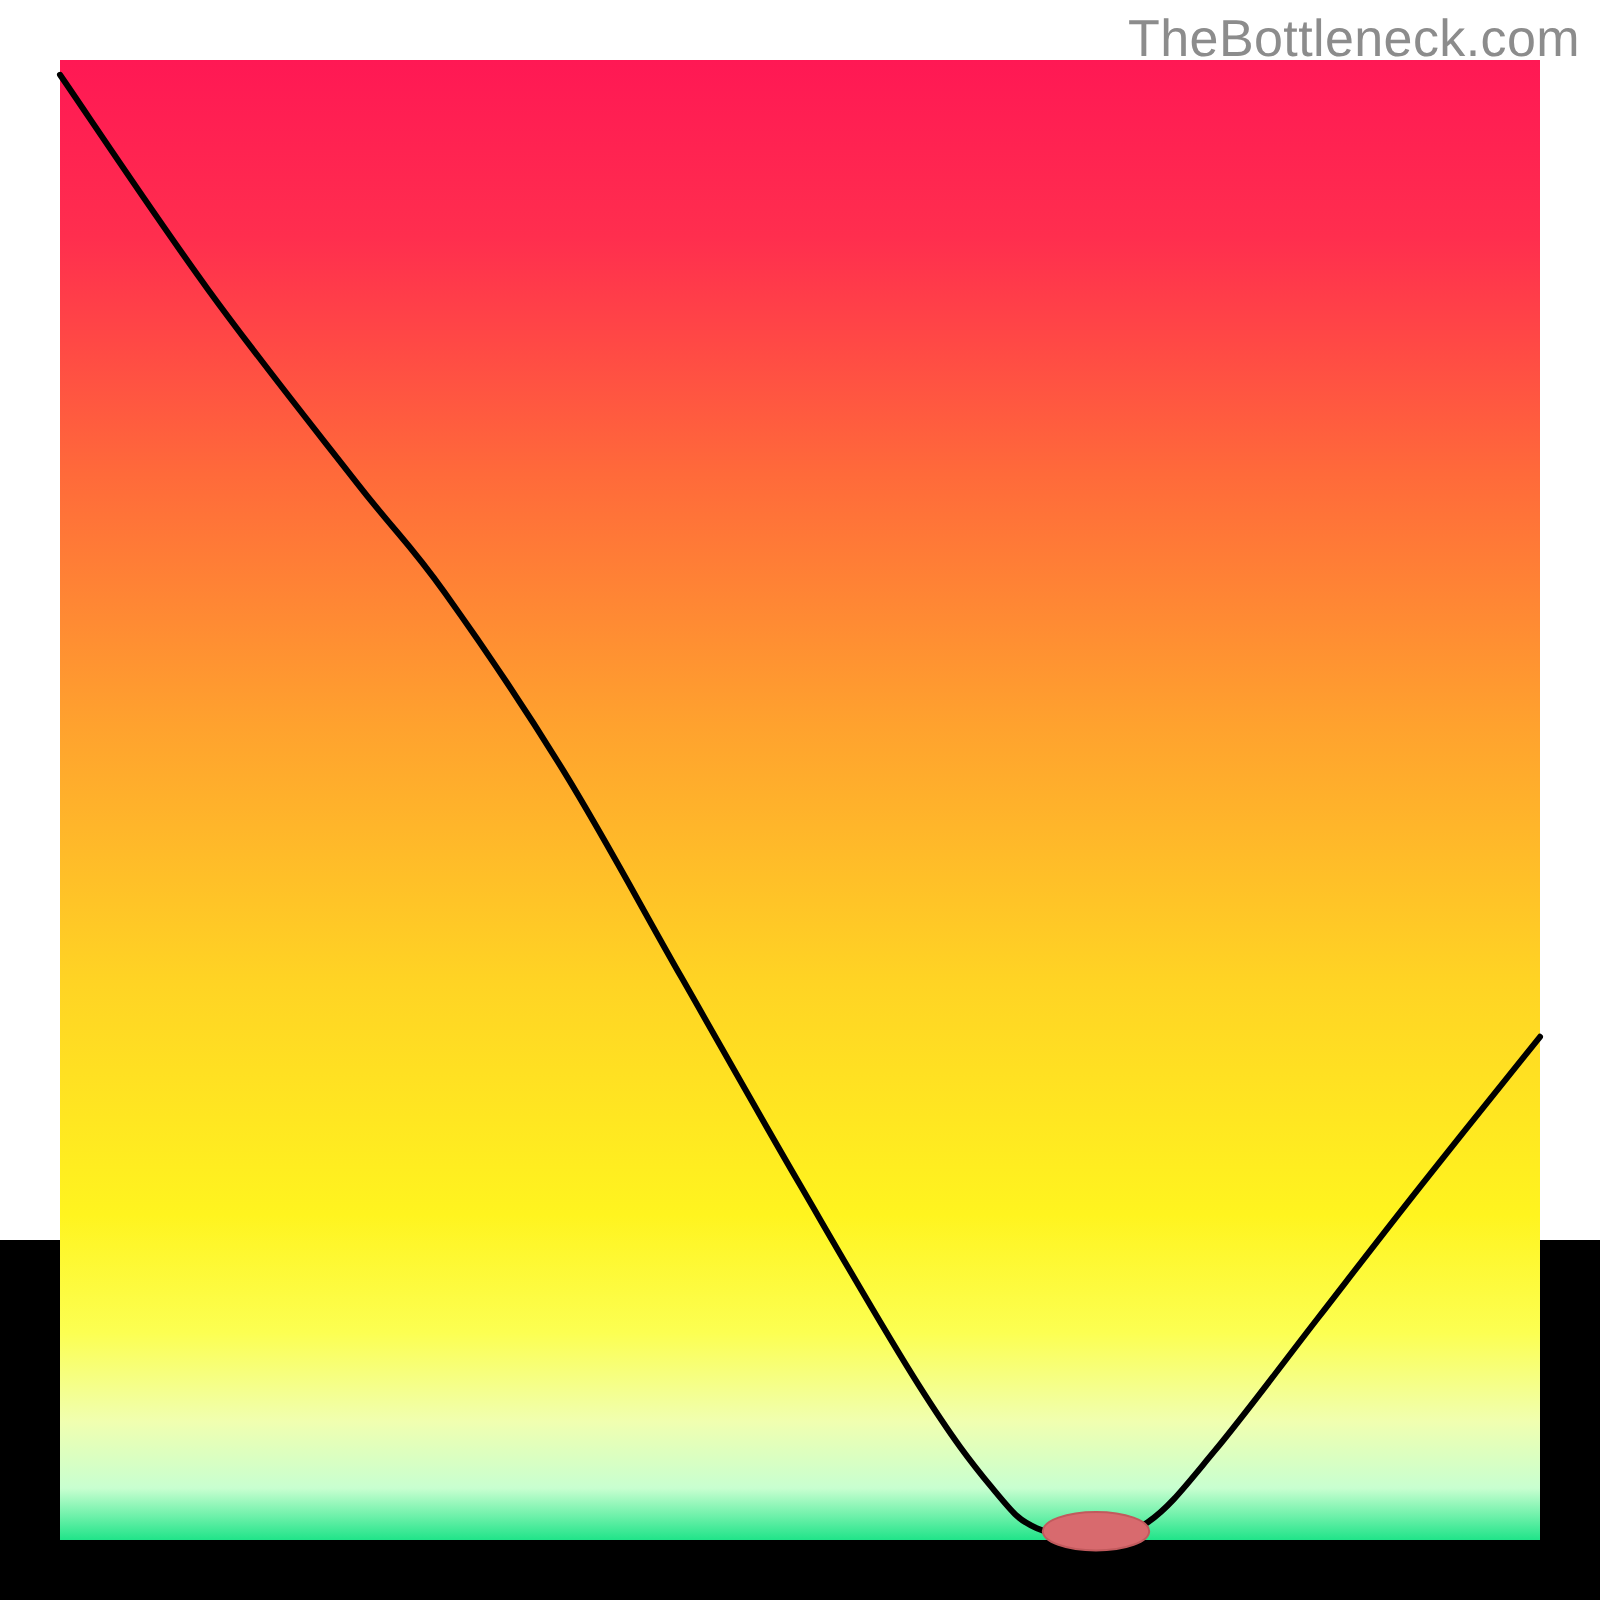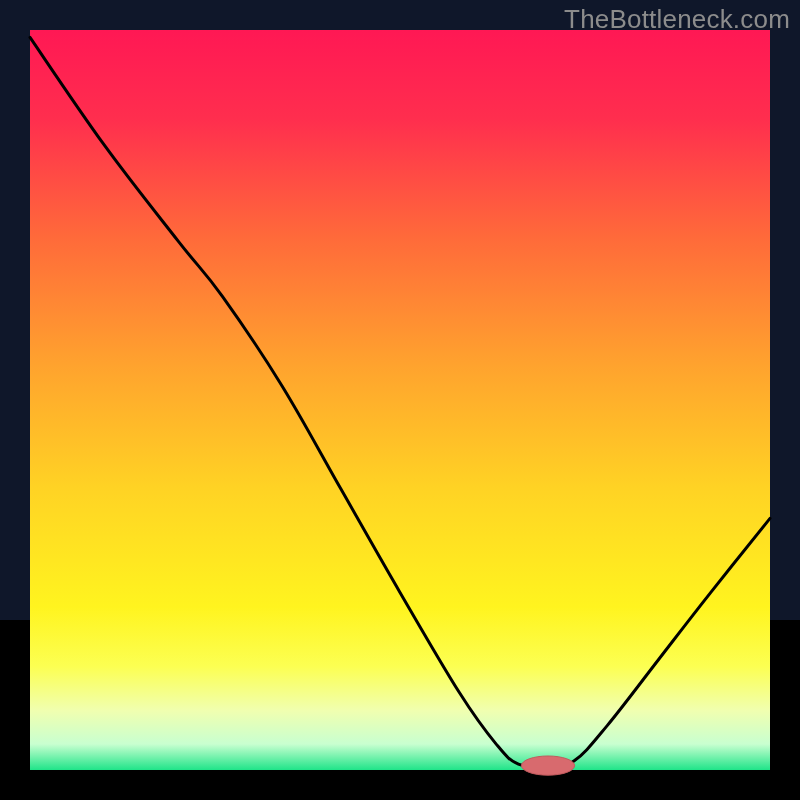--- a/index.html
+++ b/index.html
@@ -9,21 +9,21 @@
     height: 800px;
     background: #000;
     overflow: hidden;
   }
   .frame {
     position: absolute;
     left: 0;
     top: 0;
     width: 800px;
     height: 620px;
-    background: #0f172a;
+    background: #ffffff;
   }
   .watermark {
     position: absolute;
     top: 4px;
     right: 10px;
     font-family: Arial, Helvetica, sans-serif;
     font-size: 26px;
     font-weight: 500;
     color: #8c8c8c;
     letter-spacing: 0.2px;

